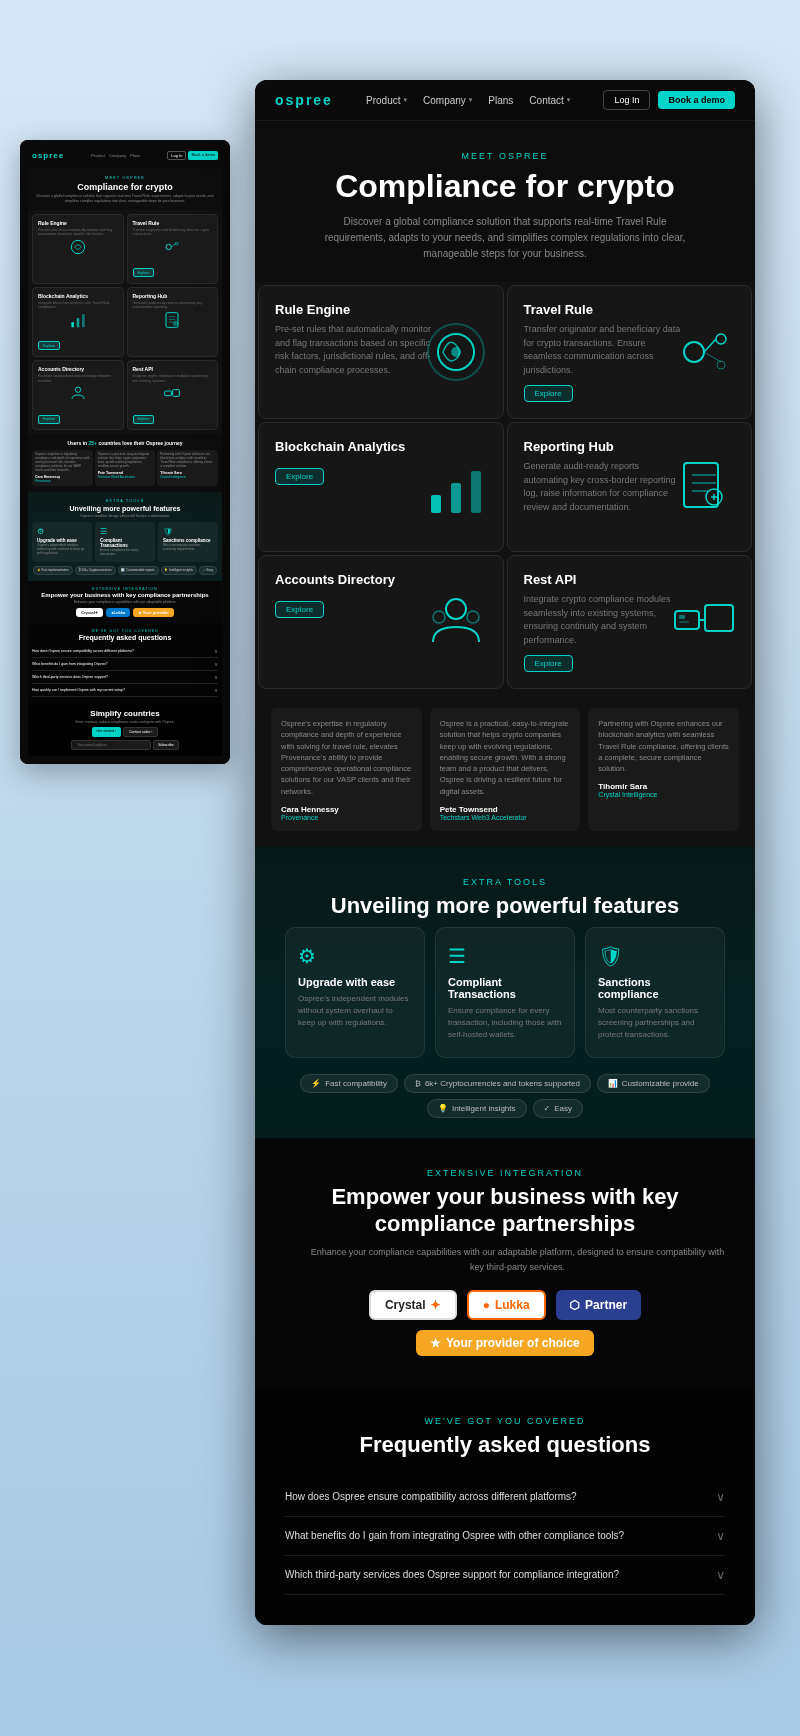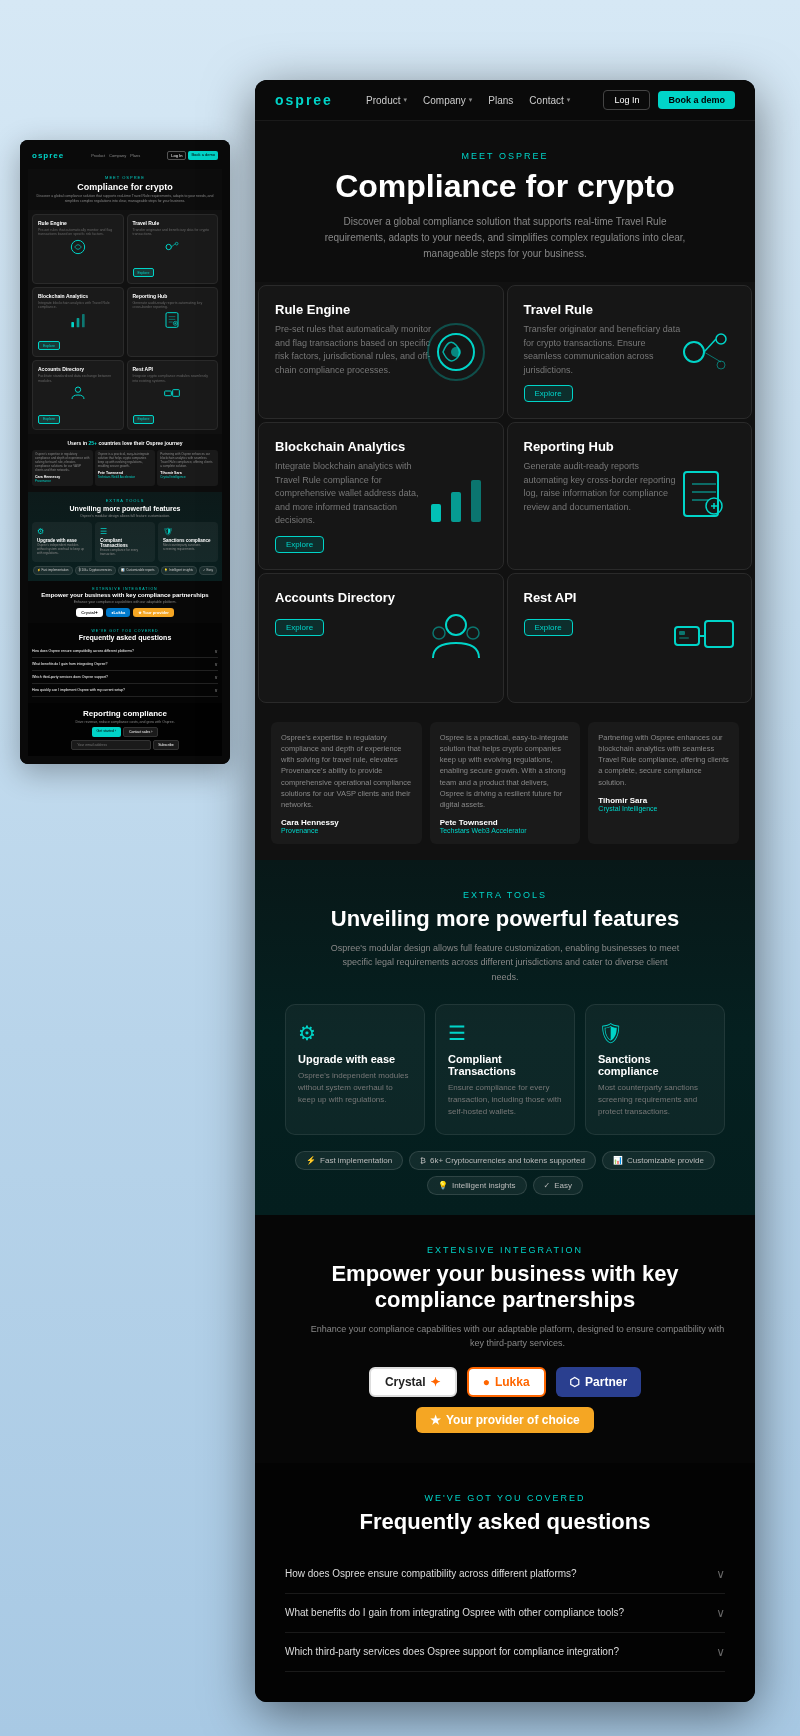--- a/index.html
+++ b/index.html
@@ -886,21 +886,21 @@
         <span class="lp-faq-q">Which third-party services does Ospree support?</span>
         <span class="lp-faq-chevron">∨</span>
       </div>
       <div class="lp-faq-item">
         <span class="lp-faq-q">How quickly can I implement Ospree with my current setup?</span>
         <span class="lp-faq-chevron">∨</span>
       </div>
     </div>
 
     <div class="lp-cta-section">
-      <div class="lp-cta-title">Reporting compliance</div>
+      <div class="lp-cta-title">Simplify countries</div>
       <div class="lp-cta-desc">Drive revenue, reduce compliance costs, and grow with Ospree.</div>
       <div class="lp-cta-buttons">
         <div class="lp-cta-btn1">Get started ›</div>
         <div class="lp-cta-btn2">Contact sales ›</div>
       </div>
       <div class="lp-email-row">
         <input class="lp-email-input" placeholder="Your email address" style="">
         <div class="lp-subscribe-btn">Subscribe</div>
       </div>
     </div>
@@ -965,21 +965,20 @@
           <path d="M35 35 L47 22" stroke="#00d4c8" stroke-width="1.5"></path>
           <path d="M35 35 L52 45" stroke="#00d4c8" stroke-width="1" opacity="0.5"></path>
           <circle cx="52" cy="48" r="4" stroke="#00d4c8" stroke-width="1" opacity="0.5"></circle>
         </svg>
       </div>
       <button class="explore-btn">Explore</button>
     </div>
 
     <div class="product-card">
       <div class="product-card-title">Blockchain Analytics</div>
-      <div class="product-card-desc">Integrate blockchain analytics with Travel Rule compliance for comprehensive wallet address data, and more informed transaction decisions.</div>
       <div class="product-card-icon">
         <svg width="60" height="60" viewBox="0 0 60 60" fill="none">
           <rect x="5" y="38" width="10" height="18" fill="#00d4c8" rx="2" opacity="0.9"></rect>
           <rect x="25" y="26" width="10" height="30" fill="#00d4c8" rx="2" opacity="0.7"></rect>
           <rect x="45" y="14" width="10" height="42" fill="#00d4c8" rx="2" opacity="0.5"></rect>
         </svg>
       </div>
       <button class="explore-btn">Explore</button>
     </div>
 
@@ -1004,20 +1003,21 @@
           <path d="M12 55 Q12 40 35 40 Q58 40 58 55" stroke="#00d4c8" stroke-width="2" fill="none"></path>
           <circle cx="18" cy="30" r="6" stroke="#00d4c8" stroke-width="1.5" opacity="0.5"></circle>
           <circle cx="52" cy="30" r="6" stroke="#00d4c8" stroke-width="1.5" opacity="0.5"></circle>
         </svg>
       </div>
       <button class="explore-btn">Explore</button>
     </div>
 
     <div class="product-card">
       <div class="product-card-title">Rest API</div>
+      <div class="product-card-desc">Integrate crypto compliance modules seamlessly into existing systems, ensuring continuity and system performance.</div>
       <div class="product-card-icon">
         <svg width="70" height="70" viewBox="0 0 70 70" fill="none">
           <rect x="6" y="24" width="24" height="18" rx="3" stroke="#00d4c8" stroke-width="2"></rect>
           <rect x="36" y="18" width="28" height="26" rx="3" stroke="#00d4c8" stroke-width="2"></rect>
           <path d="M30 33 L36 33" stroke="#00d4c8" stroke-width="2"></path>
           <rect x="10" y="28" width="6" height="4" rx="1" fill="#00d4c8" opacity="0.5"></rect>
           <rect x="10" y="34" width="10" height="2" rx="1" fill="#00d4c8" opacity="0.3"></rect>
         </svg>
       </div>
       <button class="explore-btn">Explore</button>
@@ -1039,42 +1039,41 @@
     <div class="testimonial-card">
       <p class="testimonial-text">Partnering with Ospree enhances our blockchain analytics with seamless Travel Rule compliance, offering clients a complete, secure compliance solution.</p>
       <div class="testimonial-author">Tihomir Sara</div>
       <div class="testimonial-company">Crystal Intelligence</div>
     </div>
   </div>
 
   <section class="features-section">
     <div class="section-sub">EXTRA TOOLS</div>
     <h2 class="section-title">Unveiling more powerful features</h2>
-    <p class="section-desc">Ospree's modular design allows full feature customization, enabling businesses to meet specific legal requirements across different jurisdictions and cater to diverse client needs.</p>
     <div class="features-cards">
       <div class="feature-card">
         <div class="feature-icon">⚙</div>
         <div class="feature-title">Upgrade with ease</div>
         <div class="feature-desc">Ospree's independent modules without system overhaul to keep up with regulations.</div>
       </div>
       <div class="feature-card">
         <div class="feature-icon">☰</div>
         <div class="feature-title">Compliant Transactions</div>
         <div class="feature-desc">Ensure compliance for every transaction, including those with self-hosted wallets.</div>
       </div>
       <div class="feature-card">
         <div class="feature-icon">🛡</div>
         <div class="feature-title">Sanctions compliance</div>
-        <div class="feature-desc">Most counterparty sanctions screening requirements and protect transactions.</div>
+        <div class="feature-desc">Most counterparty sanctions screening partnerships and protect transactions.</div>
       </div>
     </div>
     <div class="badges-row">
       <span class="badge">
           <span class="badge-icon">⚡</span>
-          <span>Fast implementation</span>
+          <span>Fast compatibility</span>
         </span>
       <span class="badge">
           <span class="badge-icon">₿</span>
           <span>6k+ Cryptocurrencies and tokens supported</span>
         </span>
       <span class="badge">
           <span class="badge-icon">📊</span>
           <span>Customizable provide</span>
         </span>
       <span class="badge">

